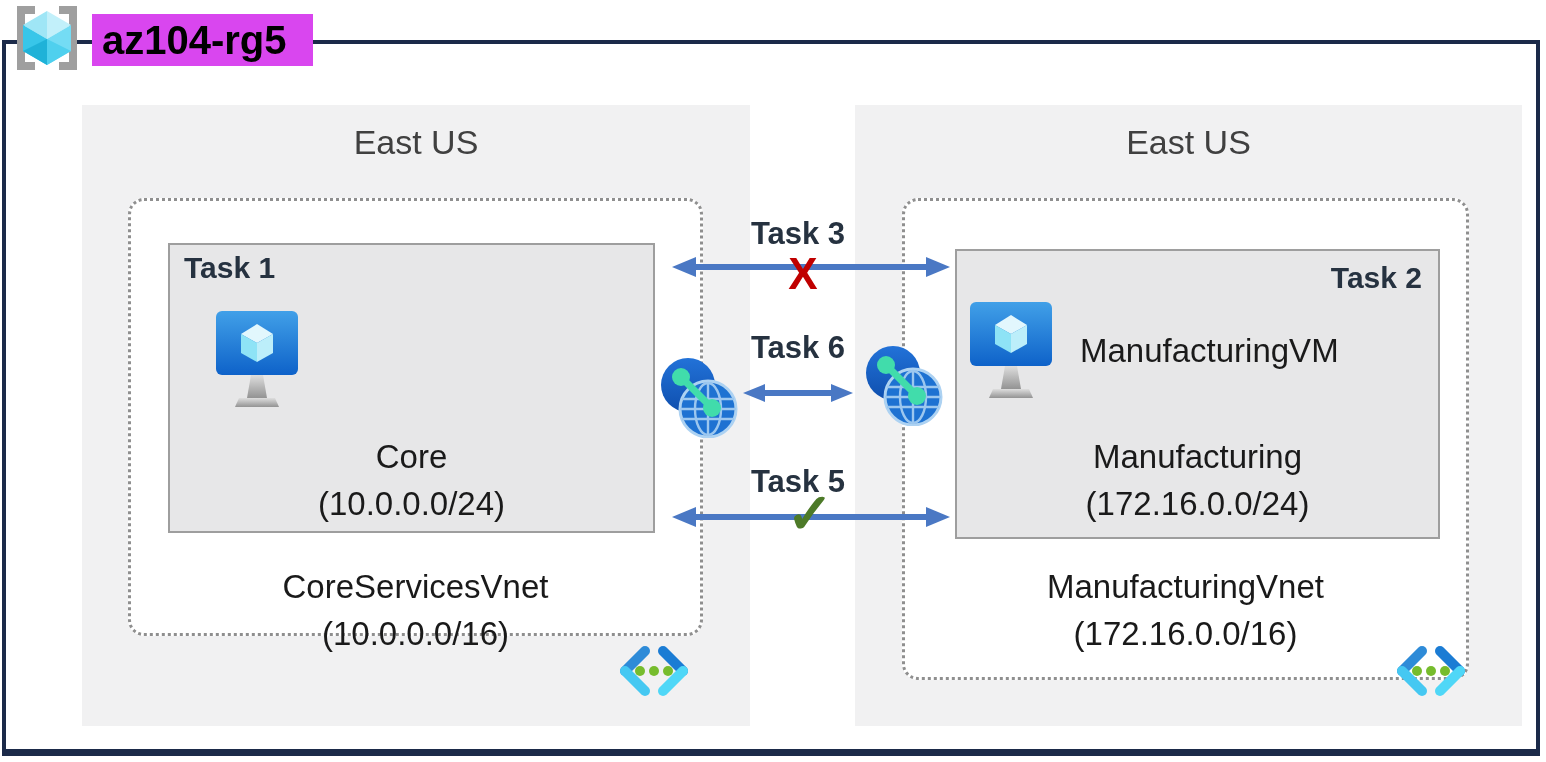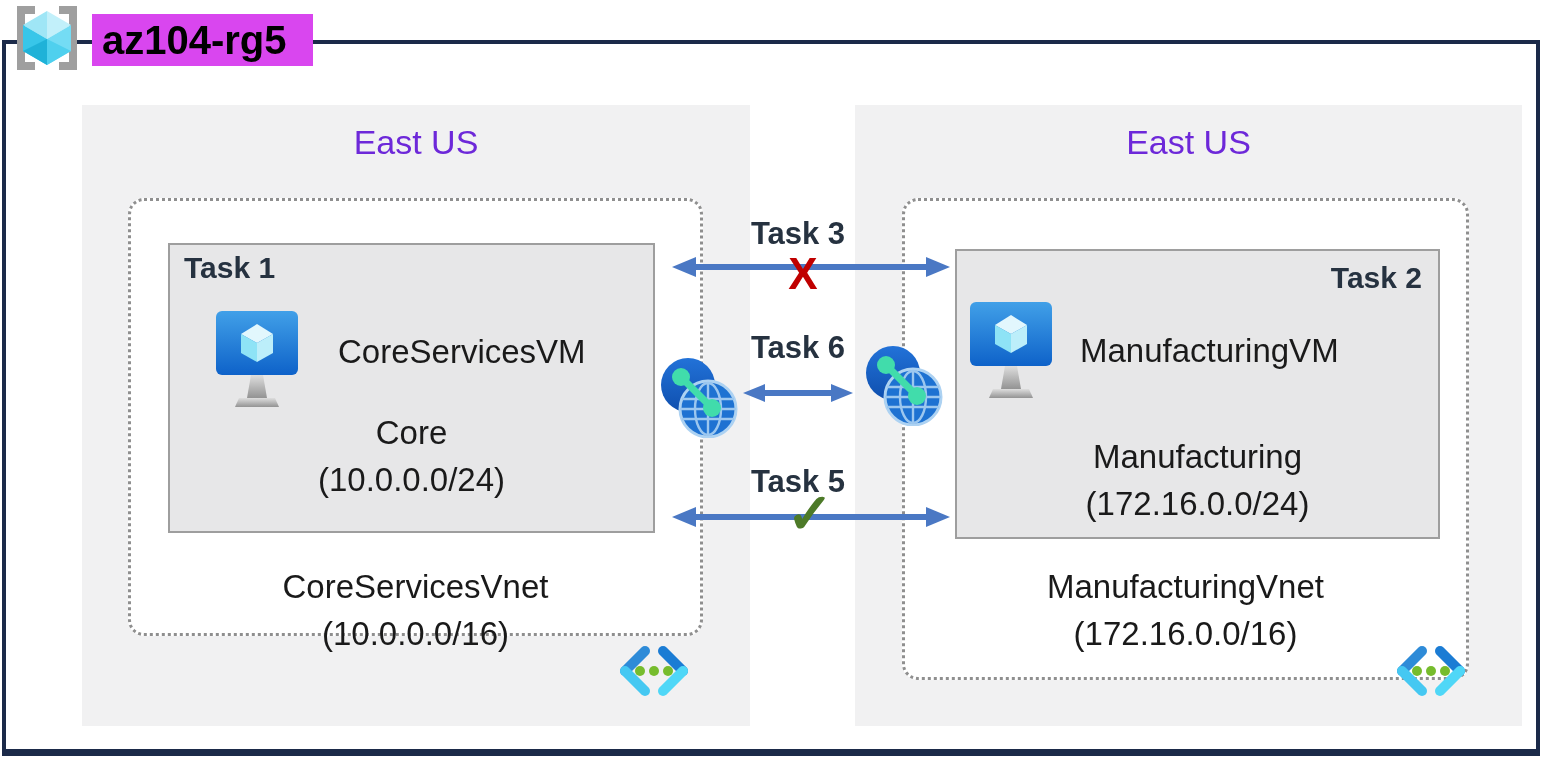--- a/index.html
+++ b/index.html
@@ -18,21 +18,21 @@
     font-size:40px;font-weight:bold;color:#000;background:#d946ef;
     padding:0 26px 0 10px;z-index:5;
   }
   .legend-icon{left:8px;top:4px;z-index:5;}
   
   .region{background:#f1f1f2;}
   .region-left{left:82px;top:105px;width:668px;height:621px;}
   .region-right{left:855px;top:105px;width:667px;height:621px;}
   .region-title{
     left:0;top:18px;width:100%;text-align:center;
-    font-size:34px;color:#6d28d9;
+    font-size:34px;color:#404040;
   }
   
   .vnet{
     background:#fff;border:3px dotted #8f8f8f;border-radius:16px;
     box-sizing:border-box;
   }
   .vnet-left{left:46px;top:93px;width:575px;height:438px;}
   .vnet-right{left:47px;top:93px;width:567px;height:482px;}
   
   .subnet{background:#e7e7e8;border:2px solid #9e9e9e;box-sizing:border-box;}
@@ -93,23 +93,22 @@
               </linearGradient>
             </defs>
             <rect x="1" y="1" width="82" height="64" rx="6" fill="url(#vmscr)"></rect>
             <polygon points="42,14 58,24 42,33 26,24" fill="#e2f7fd"></polygon>
             <polygon points="26,24 42,33 42,52 26,43" fill="#8ee3f6"></polygon>
             <polygon points="58,24 42,33 42,52 58,43" fill="#bceefa"></polygon>
             <polygon points="36,65 48,65 52,88 32,88" fill="url(#vmstand)"></polygon>
             <polygon points="24,88 60,88 64,97 20,97" fill="url(#vmstand)"></polygon>
           </svg>
         </span>
-        <div class="abs vm-name" style="left:168px;top:88px;">CoreServicesVM</div>
-
-        <div class="abs center-lines" style="top:164px;">
+
+        <div class="abs center-lines" style="top:188px;">
           <div>Core</div>
           <div>(10.0.0.0/24)</div>
         </div>
       </div>
 
       <div class="abs center-lines" style="top:362px;">
         <div>CoreServicesVnet</div>
         <div>(10.0.0.0/16)</div>
       </div>
 

